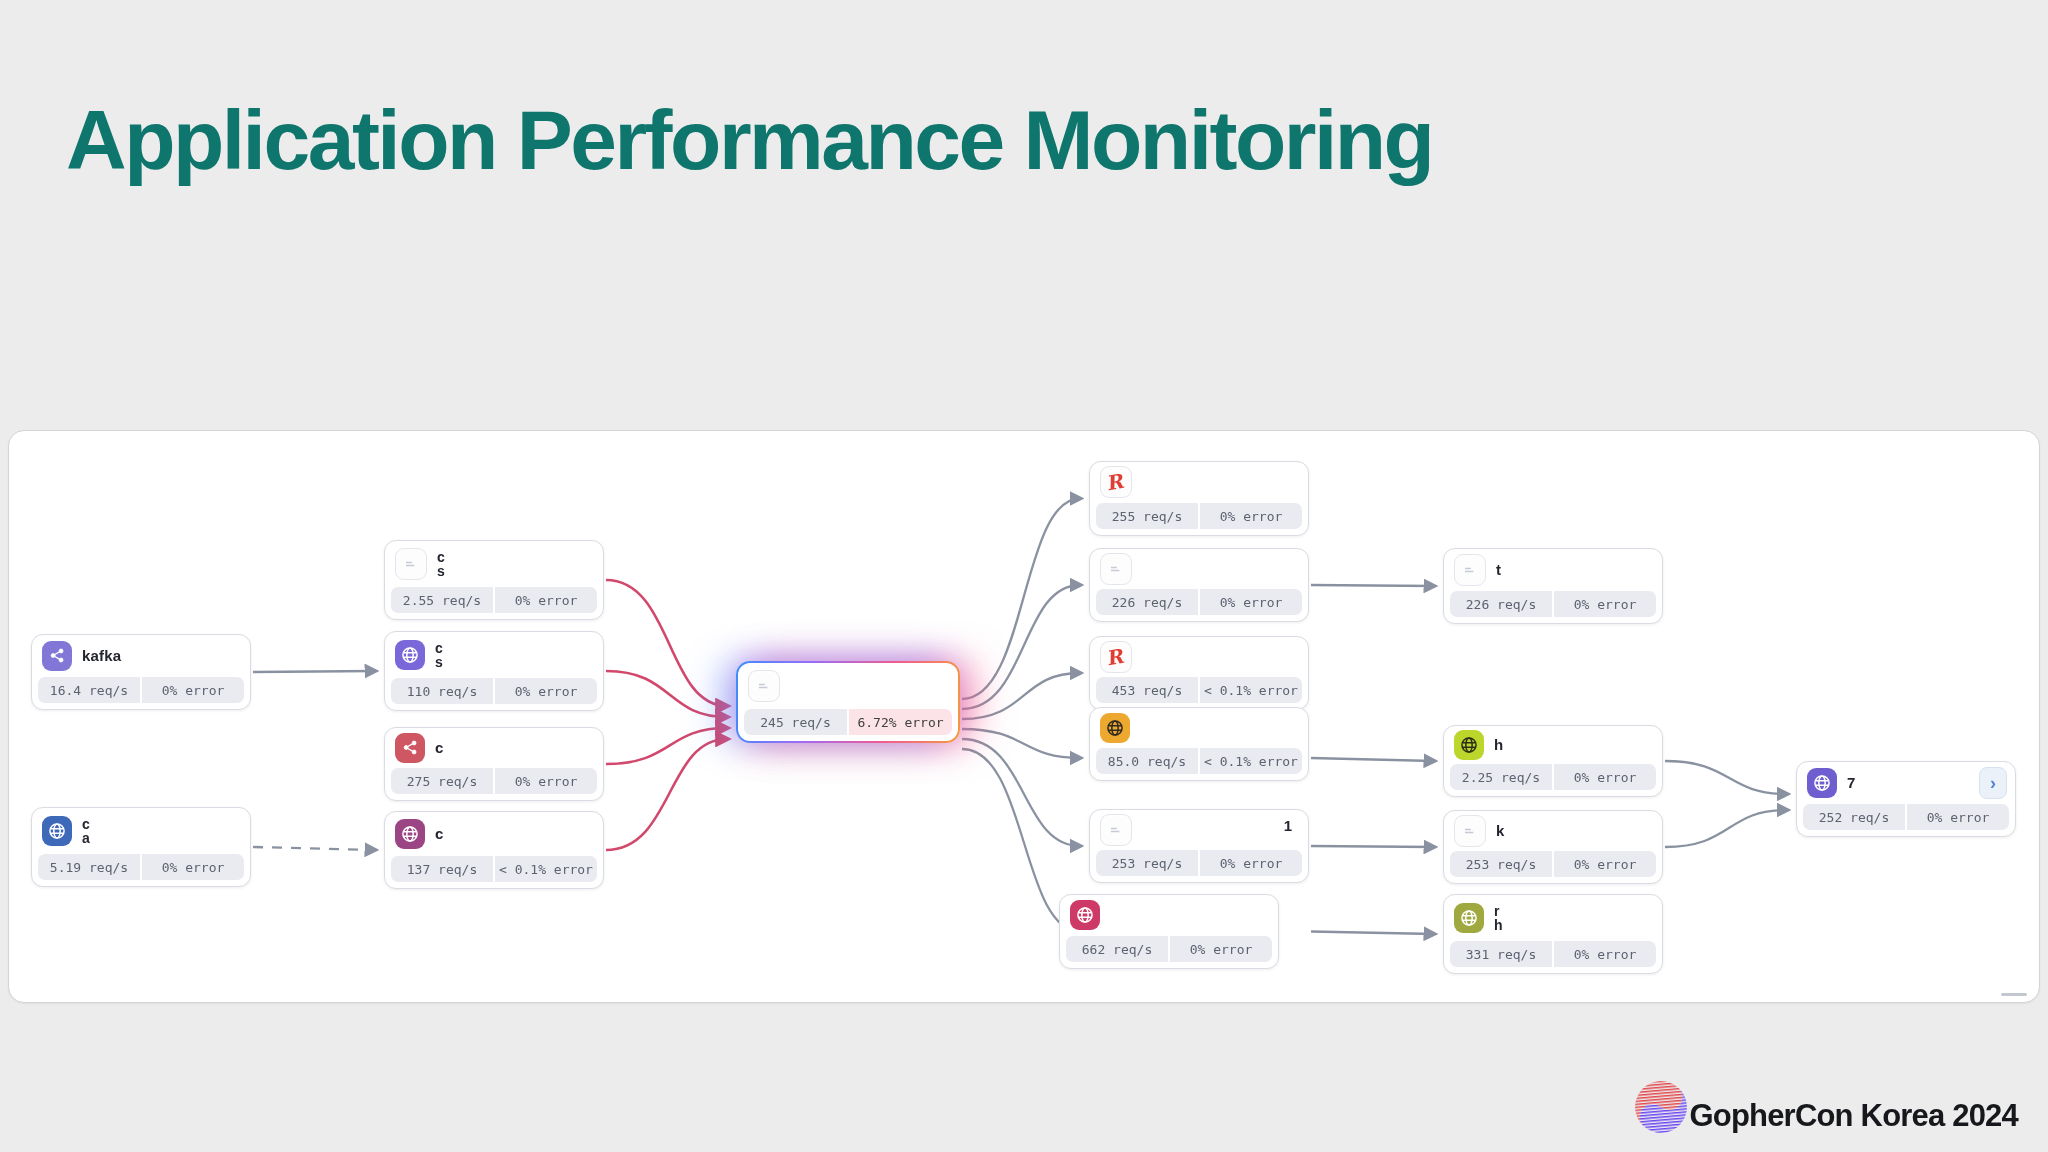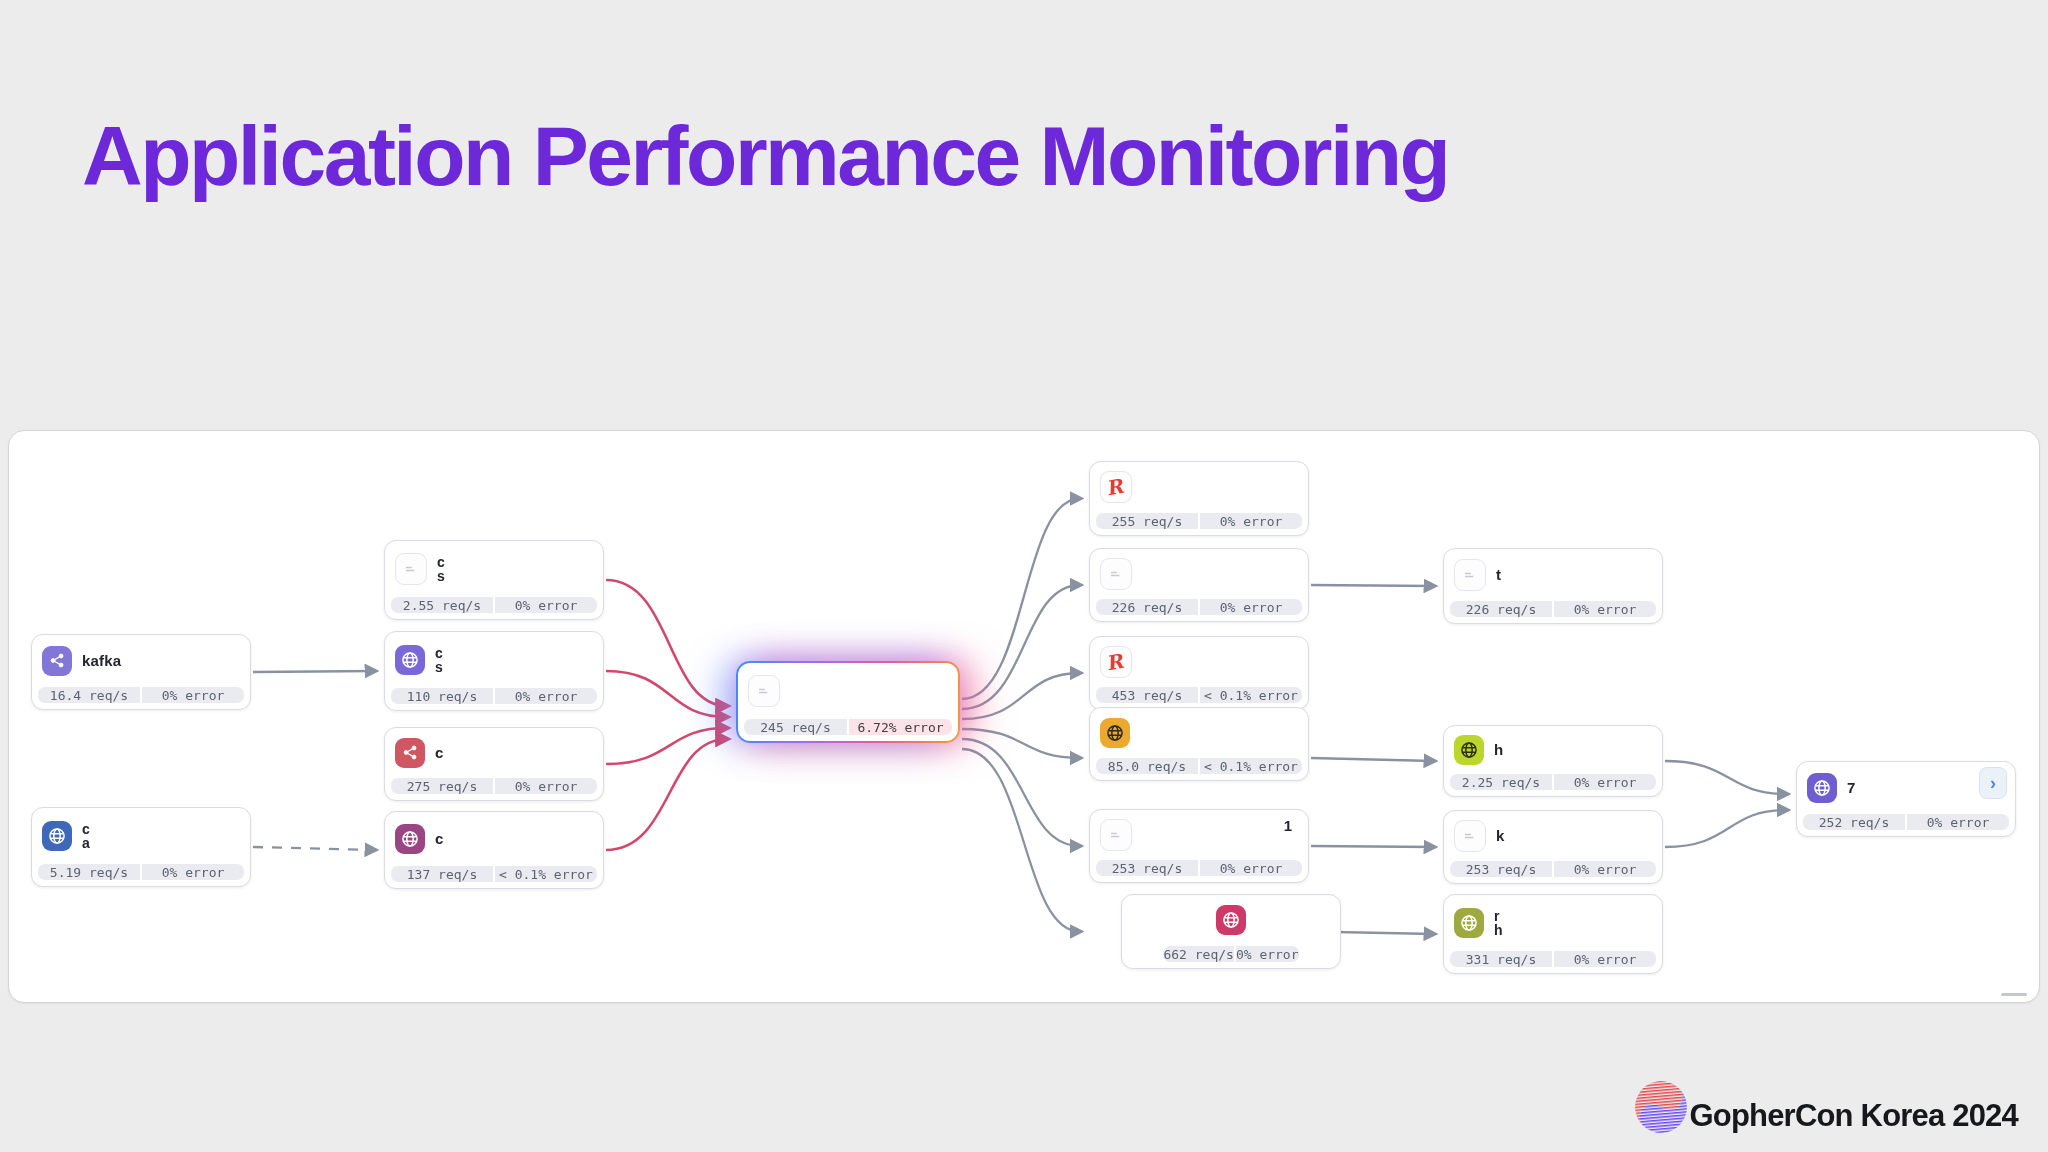--- a/index.html
+++ b/index.html
@@ -1,32 +1,32 @@
 <!DOCTYPE html>
 <html><head>
 <meta charset="utf-8">
 <style>
   html,body{margin:0;padding:0}
   body{width:2048px;height:1152px;position:relative;overflow:hidden;background:#ececec;
        font-family:"Liberation Sans",sans-serif}
-  .slide-title{position:absolute;left:66px;top:98px;margin:16px;font-size:84px;font-weight:bold;
-       color:#6d28d9;letter-spacing:-2.5px;line-height:1}
+  .slide-title{position:absolute;left:66px;top:98px;margin:0;font-size:84px;font-weight:bold;
+       color:#0f766e;letter-spacing:-2.5px;line-height:1}
   #canvas{position:absolute;left:8px;top:430px;width:2032px;height:573px;background:#ffffff;
        border:1.5px solid #d3d4d8;border-radius:16px;box-sizing:border-box;box-shadow:0 1px 2px rgba(0,0,0,.05)}
   #edges{position:absolute;left:0;top:0;width:2032px;height:573px;pointer-events:none}
   .node{position:absolute;background:#fff;border:1.5px solid #d9dce3;border-radius:12px;
        box-shadow:0 1px 3px rgba(25,30,50,.08);display:flex;flex-direction:column;box-sizing:border-box;cursor:pointer}
   .node .head{flex:1;display:flex;align-items:center;gap:10px;padding:3px 10px 0 10px;position:relative;min-height:0}
   .nicon{width:30px;height:30px;border-radius:9px;display:flex;align-items:center;justify-content:center;flex:none}
   .nicon.plain{border:1px solid #e4e6ec;background:#fdfdfe}
   .labels{display:flex;flex-direction:column;justify-content:center;font-size:15px;font-weight:bold;
        color:#23262e;line-height:15px;letter-spacing:.2px}
   .labels.two{font-size:14px;line-height:14px}
   .right-label{position:absolute;right:16px;top:7px;font-size:15px;font-weight:bold;color:#23262e}
-  .stats{display:flex;gap:2px;margin:4px 6px 6px;height:16px;flex:none}
+  .stats{display:flex;gap:2px;margin:4px 6px 6px;height:26px;flex:none}
   .stat{flex:1;display:flex;align-items:center;justify-content:center;background:#e9ebf0;color:#5c6270;
        font-family:"DejaVu Sans Mono",monospace;font-size:13px;white-space:nowrap}
   .stat:first-child{border-radius:7px 0 0 7px}
   .stat:last-child{border-radius:0 7px 7px 0}
   .stat.alert{background:#fbe3e8;color:#404040}
   .node.center{border:2.5px solid transparent;border-radius:14px;
        background:linear-gradient(#fff,#fff) padding-box,
          linear-gradient(100deg,#3f8cfa,#9e6cf5,#ef5b93,#f59a3c) border-box;
        box-shadow:-18px 0 36px -2px rgba(96,140,255,.45),18px 0 36px -2px rgba(248,92,140,.5),
          0 -8px 30px -4px rgba(188,108,250,.4),0 10px 30px -4px rgba(244,120,170,.35)}
@@ -257,21 +257,21 @@
             <path d="M6 10.2h7M6 13.8h10"></path>
           </svg>
         </span>
         <span class="right-label">1</span>
       </div>
       <div class="stats">
         <span class="stat">253 req/s</span>
         <span class="stat">0% error</span>
       </div>
     </div>
-    <div class="node" style="left: 1112px; top: 463px; width: 220px; height: 75px; align-items: center;">
+    <div class="node" style="left: 1050px; top: 463px; width: 220px; height: 75px;">
       <div class="head">
         <span class="nicon" style="background: rgb(206, 58, 103);">
           <svg viewBox="0 0 24 24" width="20" height="20" fill="none" stroke="#ffffff" stroke-width="1.8">
             <circle cx="12" cy="12" r="8.5"></circle>
             <ellipse cx="12" cy="12" rx="3.8" ry="8.5"></ellipse>
             <path d="M4 9.2h16M4 14.8h16"></path>
           </svg>
         </span>
       </div>
       <div class="stats">

